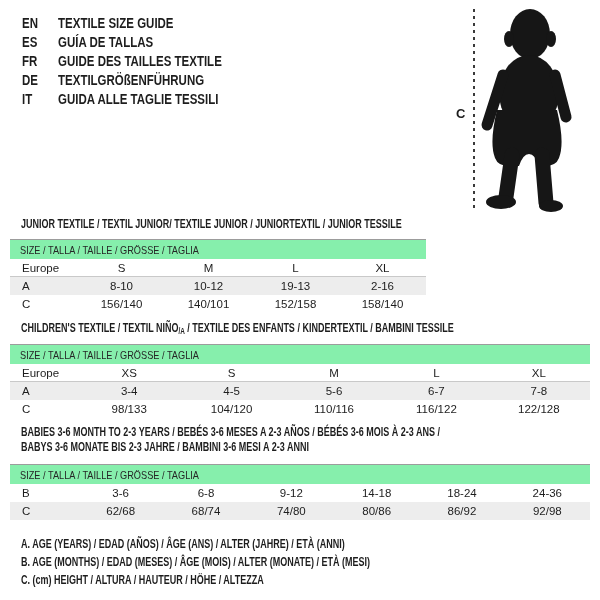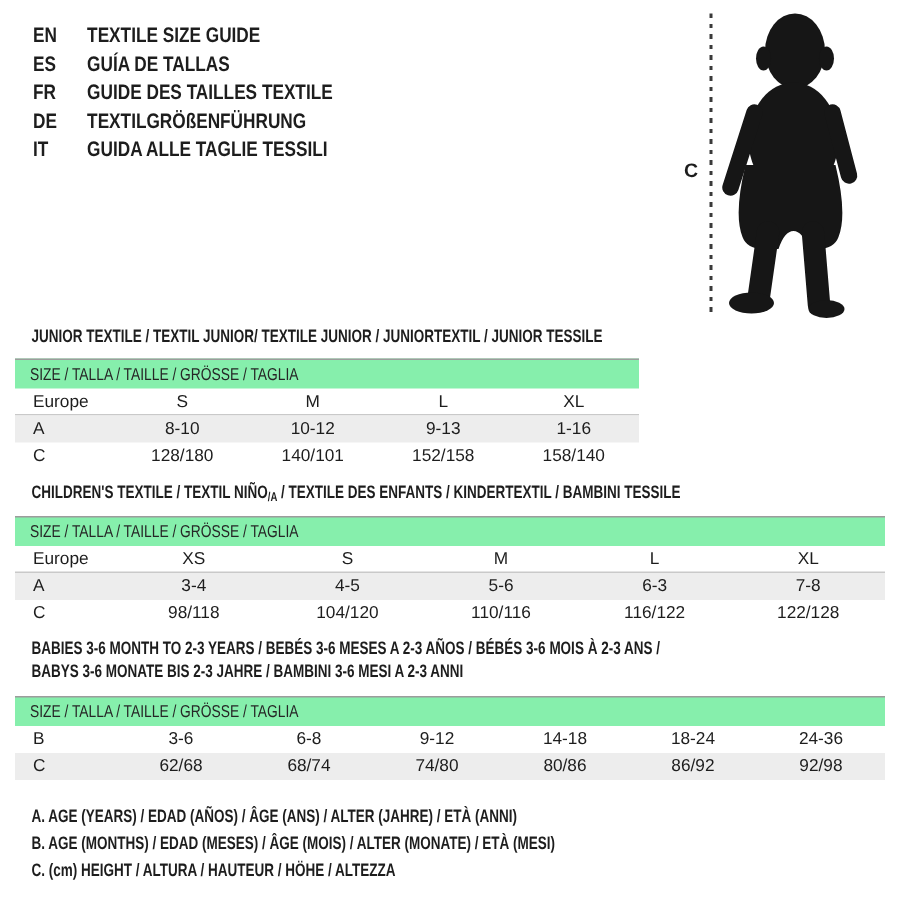--- a/index.html
+++ b/index.html
@@ -105,26 +105,26 @@
       <span class="lbl">Europe</span>
       <span class="val">S</span>
       <span class="val">M</span>
       <span class="val">L</span>
       <span class="val">XL</span>
     </div>
     <div class="row alt">
       <span class="lbl">A</span>
       <span class="val">8-10</span>
       <span class="val">10-12</span>
-      <span class="val">9-13</span>
-      <span class="val">1-16</span>
+      <span class="val">19-13</span>
+      <span class="val">2-16</span>
     </div>
     <div class="row">
       <span class="lbl">C</span>
-      <span class="val">128/180</span>
+      <span class="val">156/140</span>
       <span class="val">140/101</span>
       <span class="val">152/158</span>
       <span class="val">158/140</span>
     </div>
   </div>
 
   <div class="tbl-title tt2"><span>CHILDREN'S TEXTILE / TEXTIL NIÑO</span><span class="subscr">/A</span><span> / TEXTILE DES ENFANTS / KINDERTEXTIL / BAMBINI TESSILE</span></div>
   <div class="tbl t2">
     <div class="bar">
       <span class="condi">SIZE / TALLA / TAILLE / GRÖSSE / TAGLIA</span>
@@ -135,26 +135,26 @@
       <span class="val">S</span>
       <span class="val">M</span>
       <span class="val">L</span>
       <span class="val">XL</span>
     </div>
     <div class="row alt">
       <span class="lbl">A</span>
       <span class="val">3-4</span>
       <span class="val">4-5</span>
       <span class="val">5-6</span>
-      <span class="val">6-3</span>
+      <span class="val">6-7</span>
       <span class="val">7-8</span>
     </div>
     <div class="row">
       <span class="lbl">C</span>
-      <span class="val">98/118</span>
+      <span class="val">98/133</span>
       <span class="val">104/120</span>
       <span class="val">110/116</span>
       <span class="val">116/122</span>
       <span class="val">122/128</span>
     </div>
   </div>
 
   <div class="tbl-title tt3">
     <span class="cond" style="transform:none;">BABIES 3-6 MONTH TO 2-3 YEARS / BEBÉS 3-6 MESES A 2-3 AÑOS / BÉBÉS 3-6 MOIS À 2-3 ANS /</span>
     <span class="cond" style="transform:none;">BABYS 3-6 MONATE BIS 2-3 JAHRE / BAMBINI 3-6 MESI A 2-3 ANNI</span>

